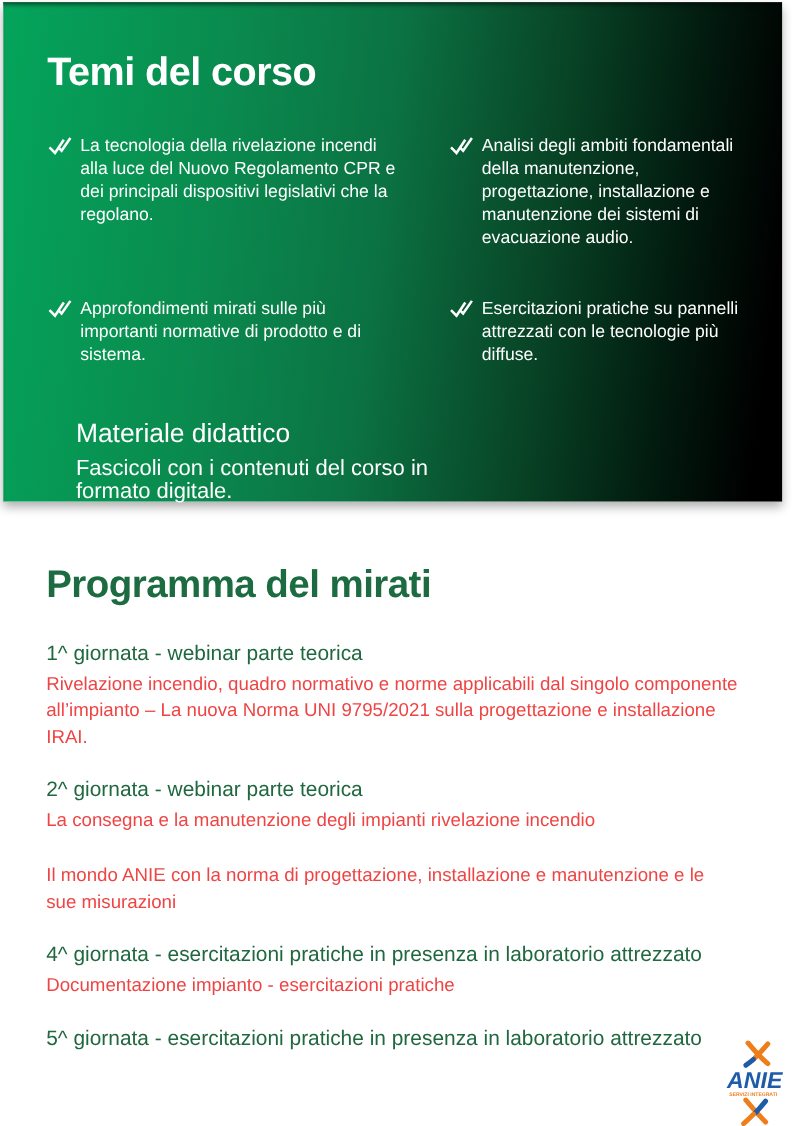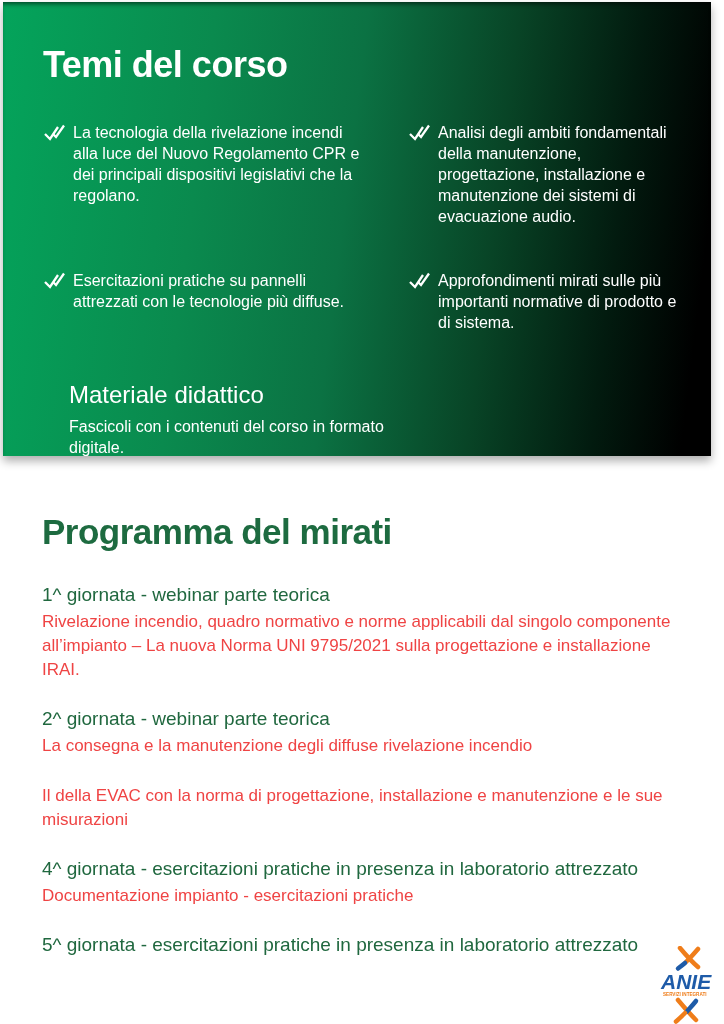--- a/index.html
+++ b/index.html
@@ -68,21 +68,21 @@
     margin-left: 26px;
     max-width: 340px;
   }
   .material-title {
     font-size: 24px;
     font-weight: normal;
     color: #ffffff;
     margin-bottom: 7px;
   }
   .material-text {
-    font-size: 16px;
+    font-size: 20px;
     line-height: 21px;
     color: #ffffff;
   }
 
   
   .program {
     position: absolute;
     top: 512px; left: 42px; right: 40px;
   }
   .program-title {
@@ -145,56 +145,56 @@
         <span class="bullet-text">Analisi degli ambiti fondamentali della manutenzione, progettazione, installazione e manutenzione dei sistemi di evacuazione audio.</span>
       </div>
 
       <div class="bullet">
         <span class="check">
           <svg width="24" height="18" viewBox="0 0 24 18">
             <path d="M2 10 L7 15 L15 3" fill="none" stroke="#ffffff" stroke-width="2.3"></path>
             <path d="M10 10 L13 13 L21 1.5" fill="none" stroke="#ffffff" stroke-width="2.3"></path>
           </svg>
         </span>
+        <span class="bullet-text">Approfondimenti mirati sulle più importanti normative di prodotto e di sistema.</span>
+      </div>
+
+      <div class="bullet">
+        <span class="check">
+          <svg width="24" height="18" viewBox="0 0 24 18">
+            <path d="M2 10 L7 15 L15 3" fill="none" stroke="#ffffff" stroke-width="2.3"></path>
+            <path d="M10 10 L13 13 L21 1.5" fill="none" stroke="#ffffff" stroke-width="2.3"></path>
+          </svg>
+        </span>
         <span class="bullet-text">Esercitazioni pratiche su pannelli attrezzati con le tecnologie più diffuse.</span>
-      </div>
-
-      <div class="bullet">
-        <span class="check">
-          <svg width="24" height="18" viewBox="0 0 24 18">
-            <path d="M2 10 L7 15 L15 3" fill="none" stroke="#ffffff" stroke-width="2.3"></path>
-            <path d="M10 10 L13 13 L21 1.5" fill="none" stroke="#ffffff" stroke-width="2.3"></path>
-          </svg>
-        </span>
-        <span class="bullet-text">Approfondimenti mirati sulle più importanti normative di prodotto e di sistema.</span>
       </div>
 
     </div>
 
     <div class="material">
       <div class="material-title">Materiale didattico</div>
       <div class="material-text">Fascicoli con i contenuti del corso in formato digitale.</div>
     </div>
   </div>
 
   <div class="program">
     <div class="program-title">Programma del mirati</div>
 
     <div class="section">
       <div class="section-heading">1^ giornata - webinar parte teorica</div>
       <div class="section-body">Rivelazione incendio, quadro normativo e norme applicabili dal singolo componente all’impianto – La nuova Norma UNI 9795/2021 sulla progettazione e installazione IRAI.</div>
     </div>
 
     <div class="section">
       <div class="section-heading">2^ giornata - webinar parte teorica</div>
-      <div class="section-body">La consegna e la manutenzione degli diffuse rivelazione incendio</div>
-    </div>
-
-    <div class="section">
-      <div class="section-body">Il della EVAC con la norma di progettazione, installazione e manutenzione e le sue misurazioni</div>
+      <div class="section-body">La consegna e la manutenzione degli impianti rivelazione incendio</div>
+    </div>
+
+    <div class="section">
+      <div class="section-body">Il mondo ANIE con la norma di progettazione, installazione e manutenzione e le sue misurazioni</div>
     </div>
 
     <div class="section">
       <div class="section-heading">4^ giornata - esercitazioni pratiche in presenza in laboratorio attrezzato</div>
       <div class="section-body">Documentazione impianto - esercitazioni pratiche</div>
     </div>
 
     <div class="section">
       <div class="section-heading">5^ giornata - esercitazioni pratiche in presenza in laboratorio attrezzato</div>
 

